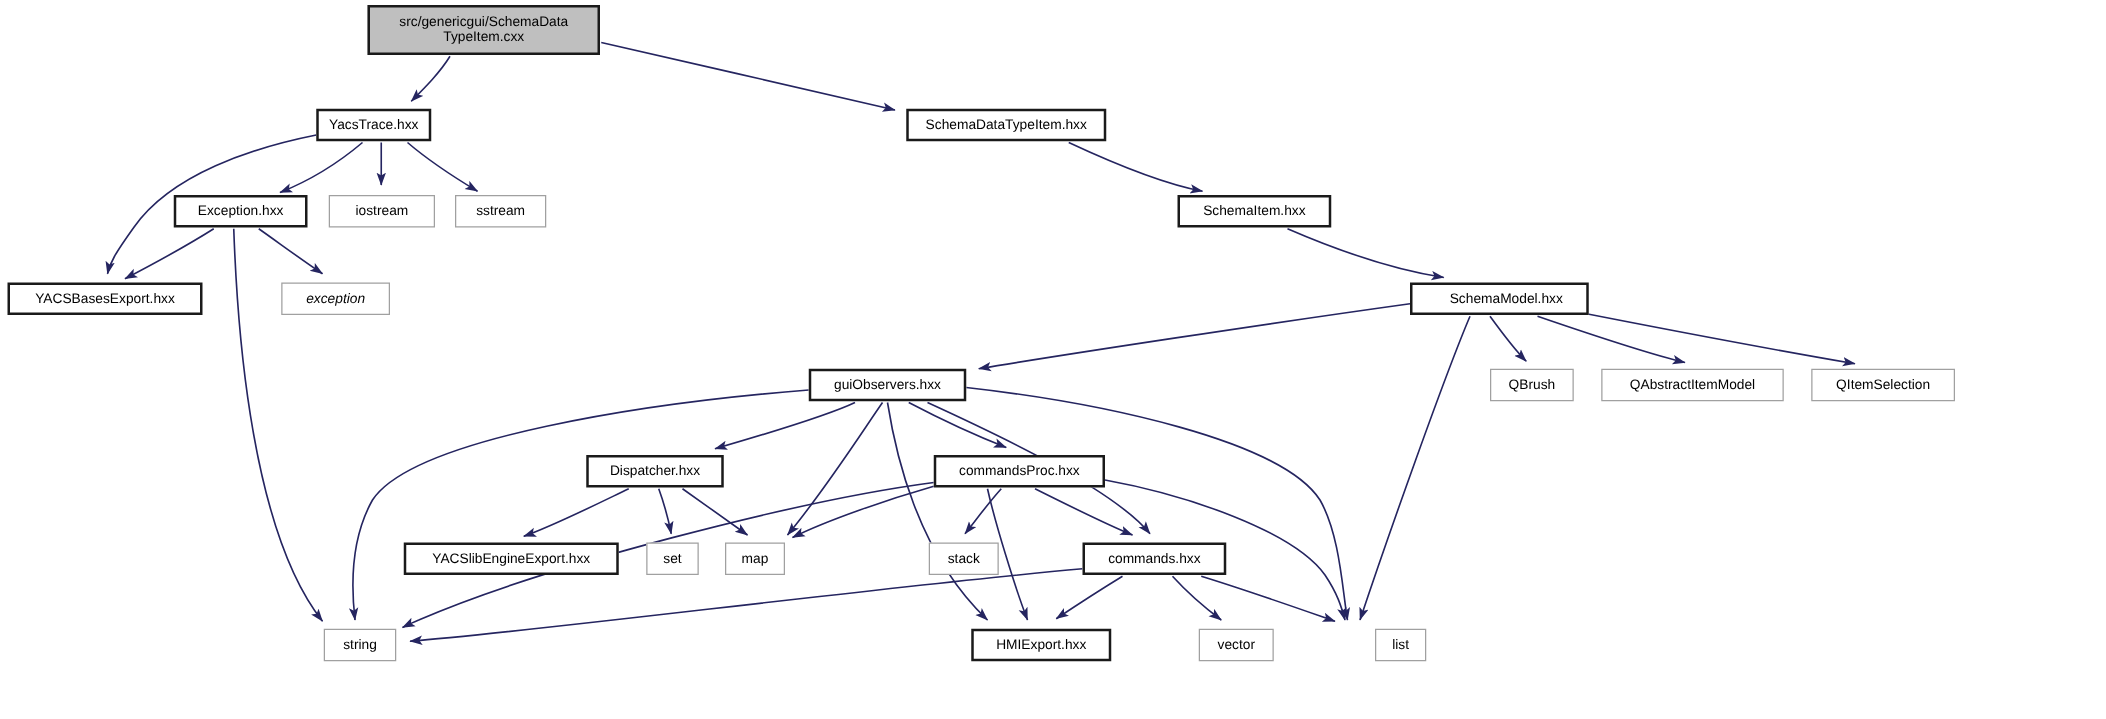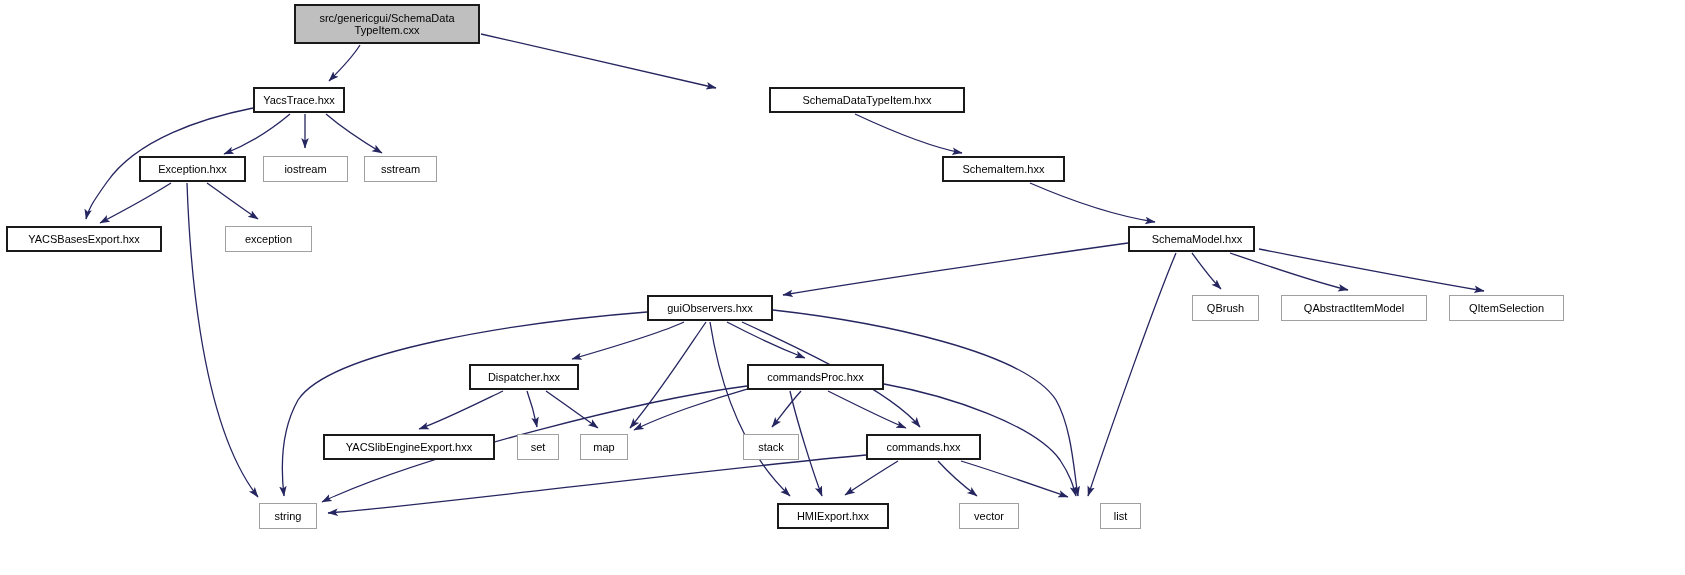--- a/index.html
+++ b/index.html
@@ -73,28 +73,28 @@
         <path d="M 898,461 C 880,472 860,485 845,495" marker-end="url(#arrow)" stroke="#252560"></path>
         <path d="M 938,461 C 948,472 965,487 977,496" marker-end="url(#arrow)" stroke="#252560"></path>
         <path d="M 961,461 C 1000,473 1045,489 1068,497" marker-end="url(#arrow)" stroke="#252560"></path>
         <path d="M 866,455 C 700,470 430,505 328,513" marker-end="url(#arrow)" stroke="#252560"></path>
       </g>
   </svg>
   <div id="node-layer">
       <div class="node root" style="left: 294px; top: 4px; width: 186px; height: 40px;">src/genericgui/SchemaData
 TypeItem.cxx</div>
       <div class="node bold" style="left: 253px; top: 87px; width: 92px; height: 26px;">YacsTrace.hxx</div>
-      <div class="node bold" style="left: 725px; top: 87px; width: 196px; height: 26px; margin-left: 44px;">SchemaDataTypeItem.hxx</div>
+      <div class="node bold" style="left: 725px; top: 87px; width: 160px; height: 26px;">SchemaDataTypeItem.hxx</div>
       <div class="node bold" style="left: 139px; top: 156px; width: 107px; height: 26px;">Exception.hxx</div>
       <div class="node plain" style="left: 263px; top: 156px; width: 85px; height: 26px;">iostream</div>
       <div class="node plain" style="left: 364px; top: 156px; width: 73px; height: 26px;">sstream</div>
       <div class="node bold" style="left: 942px; top: 156px; width: 123px; height: 26px;">SchemaItem.hxx</div>
       <div class="node bold" style="left: 6px; top: 226px; width: 156px; height: 26px;">YACSBasesExport.hxx</div>
-      <div class="node plain" style="left: 225px; top: 226px; width: 87px; height: 26px;">exception</div>
-      <div class="node bold" style="left: 1128px; top: 226px; width: 127px; height: 26px; padding-left: 11px;">SchemaModel.hxx</div>
+      <div class="node plain" style="left: 225px; top: 226px; width: 87px; height: 26px; font-style: italic;">exception</div>
+      <div class="node bold" style="left: 1128px; top: 226px; width: 143px; height: 26px; padding-left: 11px;">SchemaModel.hxx</div>
       <div class="node bold" style="left: 647px; top: 295px; width: 126px; height: 26px;">guiObservers.hxx</div>
       <div class="node plain" style="left: 1192px; top: 295px; width: 67px; height: 26px;">QBrush</div>
       <div class="node plain" style="left: 1281px; top: 295px; width: 146px; height: 26px;">QAbstractItemModel</div>
       <div class="node plain" style="left: 1449px; top: 295px; width: 115px; height: 26px;">QItemSelection</div>
       <div class="node bold" style="left: 469px; top: 364px; width: 110px; height: 26px;">Dispatcher.hxx</div>
       <div class="node bold" style="left: 747px; top: 364px; width: 137px; height: 26px;">commandsProc.hxx</div>
       <div class="node bold" style="left: 323px; top: 434px; width: 172px; height: 26px;">YACSlibEngineExport.hxx</div>
       <div class="node plain" style="left: 517px; top: 434px; width: 42px; height: 26px;">set</div>
       <div class="node plain" style="left: 580px; top: 434px; width: 48px; height: 26px;">map</div>
       <div class="node plain" style="left: 743px; top: 434px; width: 56px; height: 26px;">stack</div>

